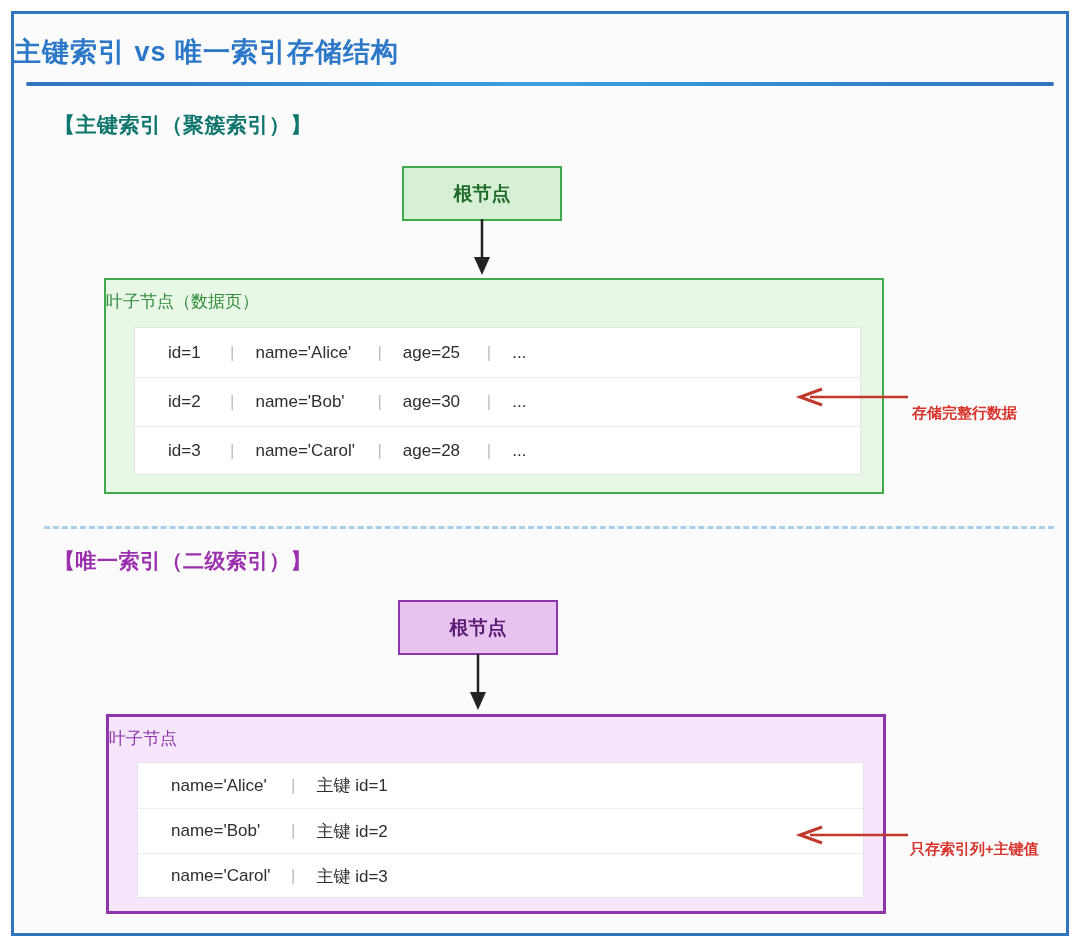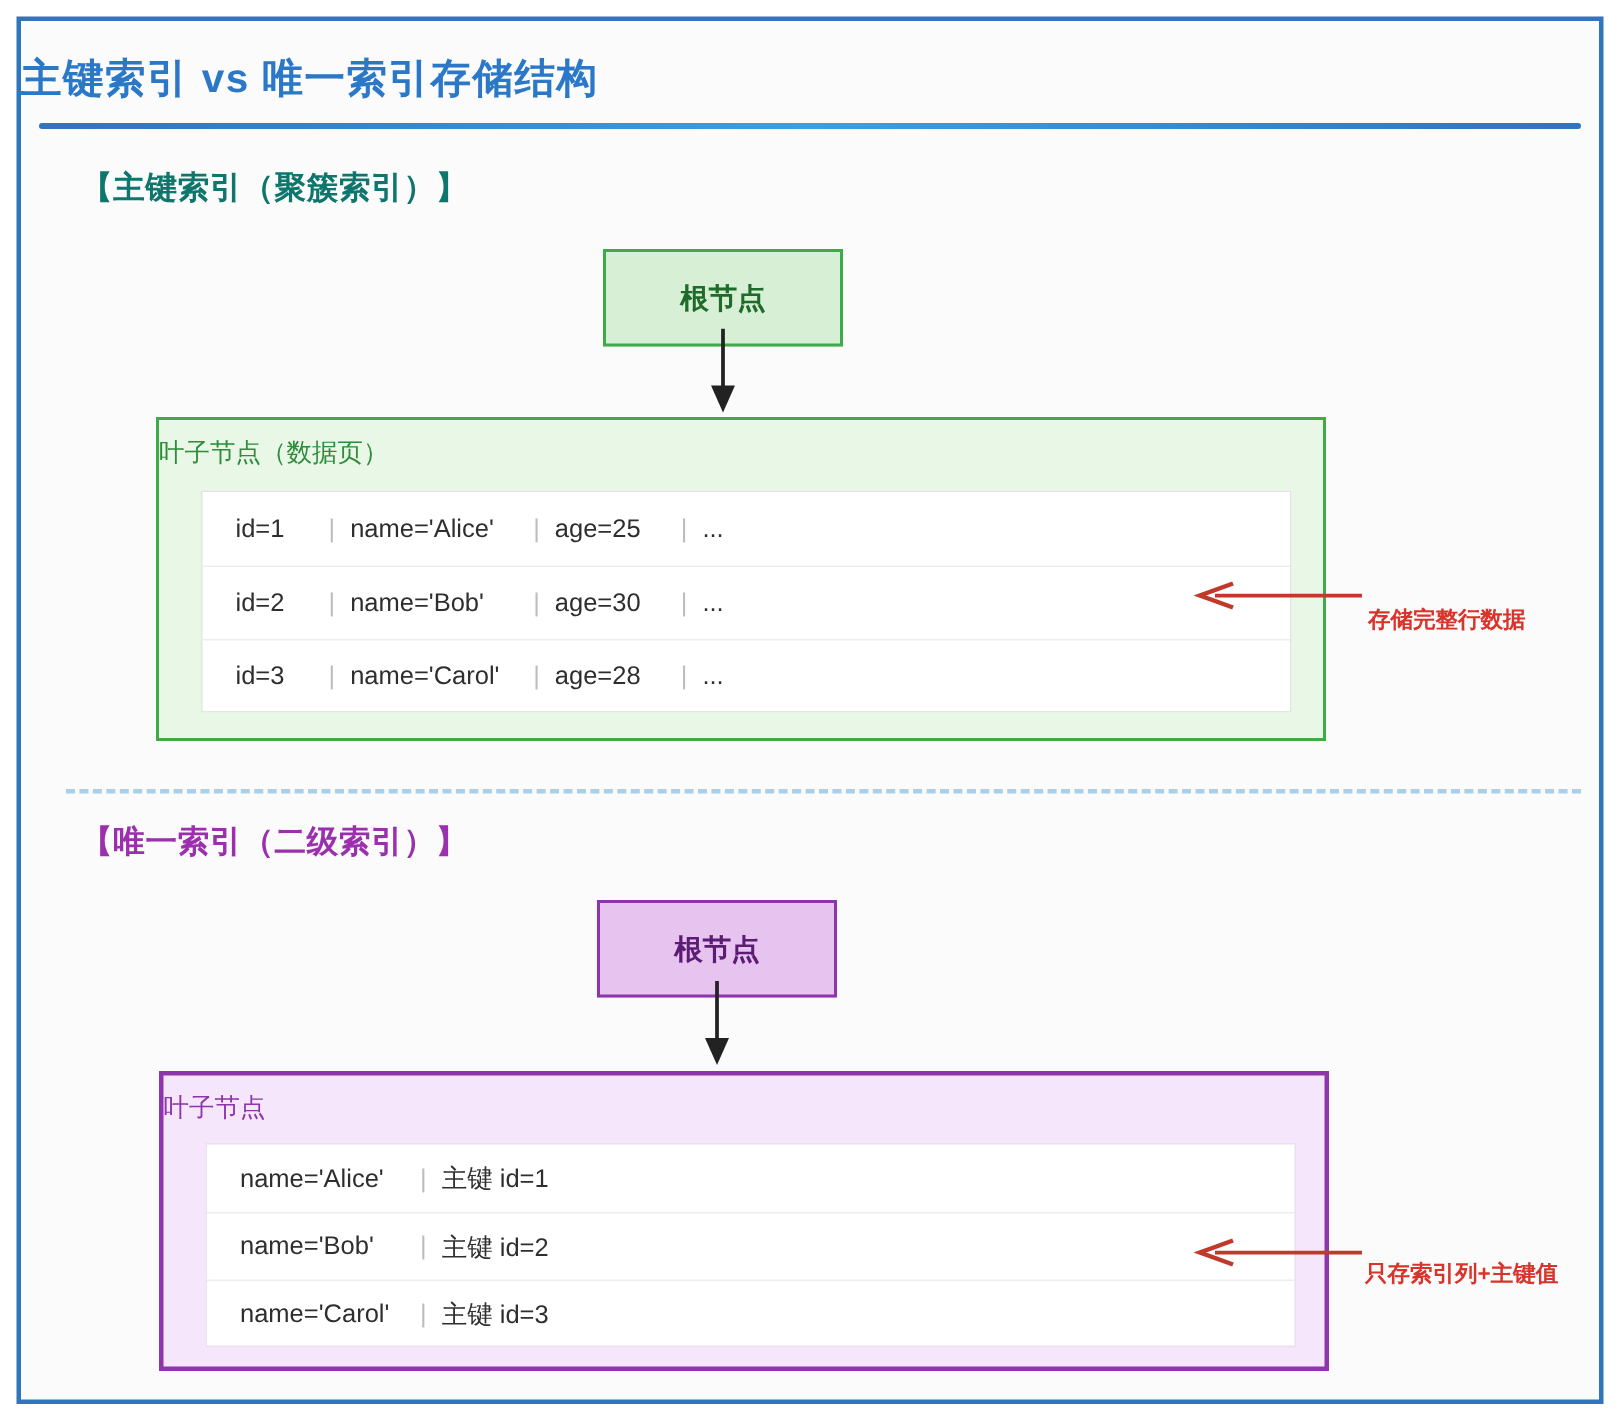--- a/index.html
+++ b/index.html
@@ -72,21 +72,21 @@
     left: 30px;
     top: 512px;
     width: 1010px;
     height: 0;
     border-top: 3px dashed #aacfe9;
   }
   
   .root-node {
     position: absolute;
     width: 160px;
-    height: 65px;
+    height: 55px;
     display: flex;
     align-items: center;
     justify-content: center;
     font-size: 19px;
     font-weight: bold;
     box-sizing: border-box;
     white-space: nowrap;
   }
   #root-node-primary {
     left: 388px;
@@ -166,21 +166,21 @@
     height: 33.3%;
     padding-left: 22px;
     font-size: 17px;
     color: #2e2e2e;
     box-sizing: border-box;
     white-space: nowrap;
   }
   #leaf-table-primary .leaf-row { height: 49px; }
   #leaf-table-unique  .leaf-row { height: 45px; }
   .leaf-row + .leaf-row { border-top: 1px solid #ededed; }
-  .cell { display: inline-block; }
+  .cell { display: inline-block; margin-left: 11px; }
   .sep {
     display: inline-block;
     color: #bdbdbd;
     padding: 0 10px;
   }
   .col-id   { width: 52px; }
   .col-name { width: 112px; }
   .col-age  { width: 74px; }
   .col-uname { width: 110px; }
 

